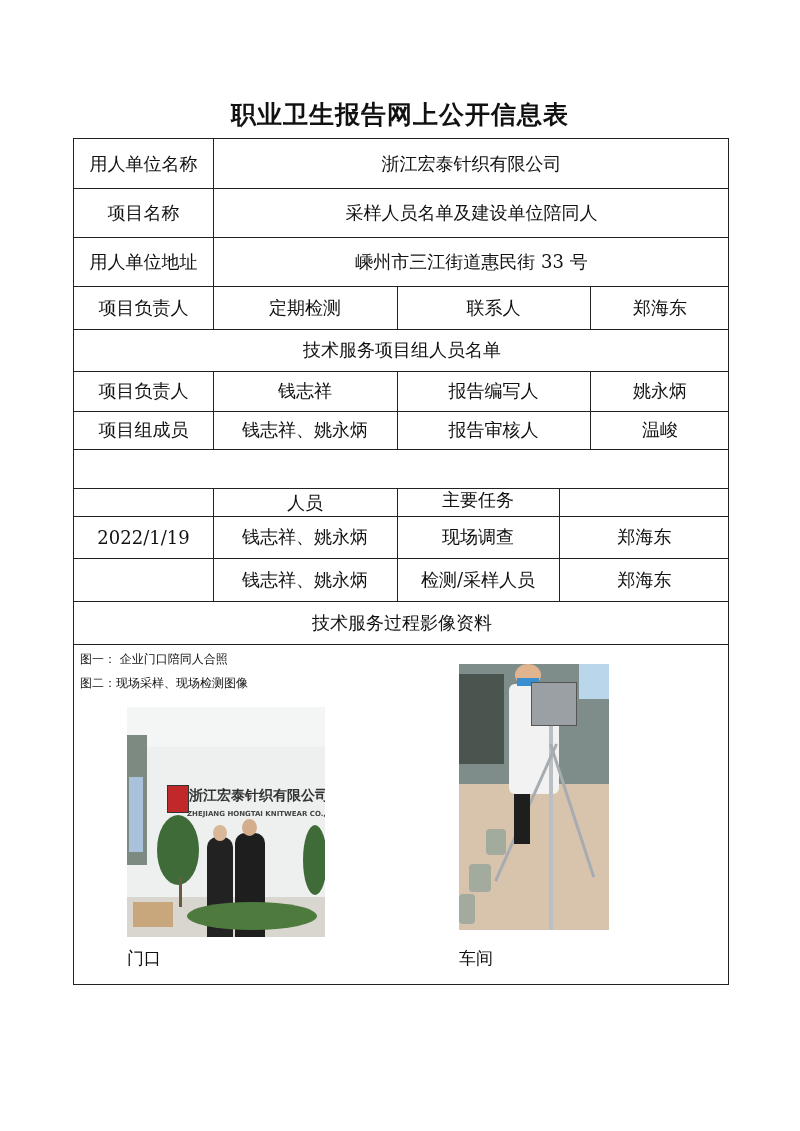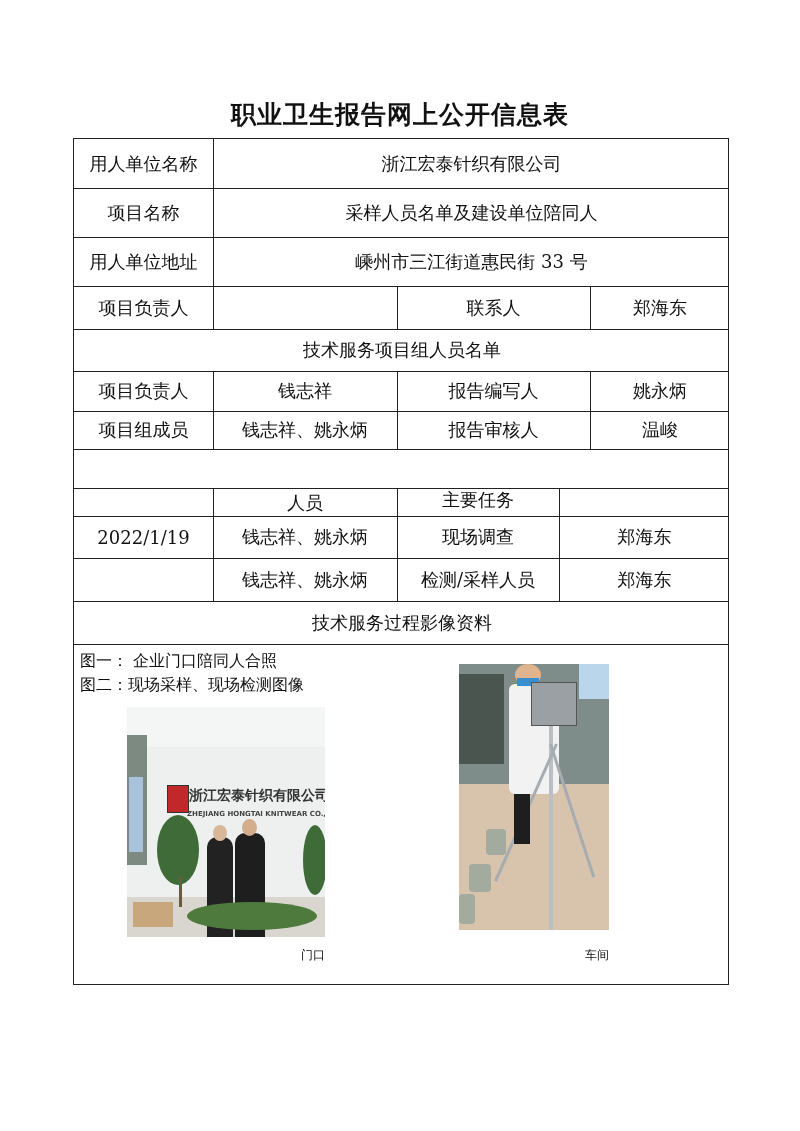--- a/index.html
+++ b/index.html
@@ -2,23 +2,23 @@
 <html><head>
 <meta charset="utf-8">
 <style>
   html, body { margin: 0; padding: 0; background: #fff; }
   body { width: 800px; height: 1131px; position: relative; font-family: "DejaVu Serif", "Liberation Serif", serif; color: #111; overflow: hidden; }
   .title { position: absolute; top: 98px; left: 0; width: 800px; text-align: center; font-size: 25px; font-weight: bold; letter-spacing: 1px; }
   .sheet { position: absolute; left: 73px; top: 138px; width: 656px; height: 847px; border: 1.5px solid #222; box-sizing: border-box; }
   .cell { position: absolute; box-sizing: border-box; display: flex; align-items: center; justify-content: center; font-size: 18px; text-align: center; }
   .hline { position: absolute; left: 0; width: 100%; height: 0; border-top: 1px solid #222; }
   .vline { position: absolute; width: 0; border-left: 1px solid #222; }
-  .caption-line { position: absolute; left: 6px; font-size: 16px; }
+  .caption-line { position: absolute; left: 6px; font-size: 12px; }
   .photo { position: absolute; overflow: hidden; }
-  .photo-label { position: absolute; font-size: 12px; text-align: right; }
+  .photo-label { position: absolute; font-size: 17px; text-align: left; }
 </style>
 </head>
 <body>
 
 <div class="title">职业卫生报告网上公开信息表</div>
 
 <div class="sheet">
 
   <div class="hline" style="top:49px"></div>
   <div class="hline" style="top:98px"></div>
@@ -46,20 +46,21 @@
   <div class="cell" style="left:0; top:0; width:139px; height:49px">用人单位名称</div>
   <div class="cell" style="left:139px; top:0; width:517px; height:49px">浙江宏泰针织有限公司</div>
 
   <div class="cell" style="left:0; top:49px; width:139px; height:49px">项目名称</div>
   <div class="cell" style="left:139px; top:49px; width:517px; height:49px">采样人员名单及建设单位陪同人</div>
 
   <div class="cell" style="left:0; top:98px; width:139px; height:49px">用人单位地址</div>
   <div class="cell" style="left:139px; top:98px; width:517px; height:49px">嵊州市三江街道惠民街 33 号</div>
 
   <div class="cell" style="left:0; top:147px; width:139px; height:43px">项目负责人</div>
+  <div class="cell" style="left:139px; top:147px; width:184px; height:43px">定期检测</div>
   <div class="cell" style="left:323px; top:147px; width:193px; height:43px">联系人</div>
   <div class="cell" style="left:516px; top:147px; width:140px; height:43px">郑海东</div>
 
   <div class="cell" style="left:0; top:190px; width:656px; height:42px">技术服务项目组人员名单</div>
   <div class="cell" style="left:0; top:232px; width:139px; height:40px">项目负责人</div>
   <div class="cell" style="left:139px; top:232px; width:184px; height:40px">钱志祥</div>
   <div class="cell" style="left:323px; top:232px; width:193px; height:40px">报告编写人</div>
   <div class="cell" style="left:516px; top:232px; width:140px; height:40px">姚永炳</div>
   <div class="cell" style="left:0; top:272px; width:139px; height:38px">项目组成员</div>
   <div class="cell" style="left:139px; top:272px; width:184px; height:38px">钱志祥、姚永炳</div>

